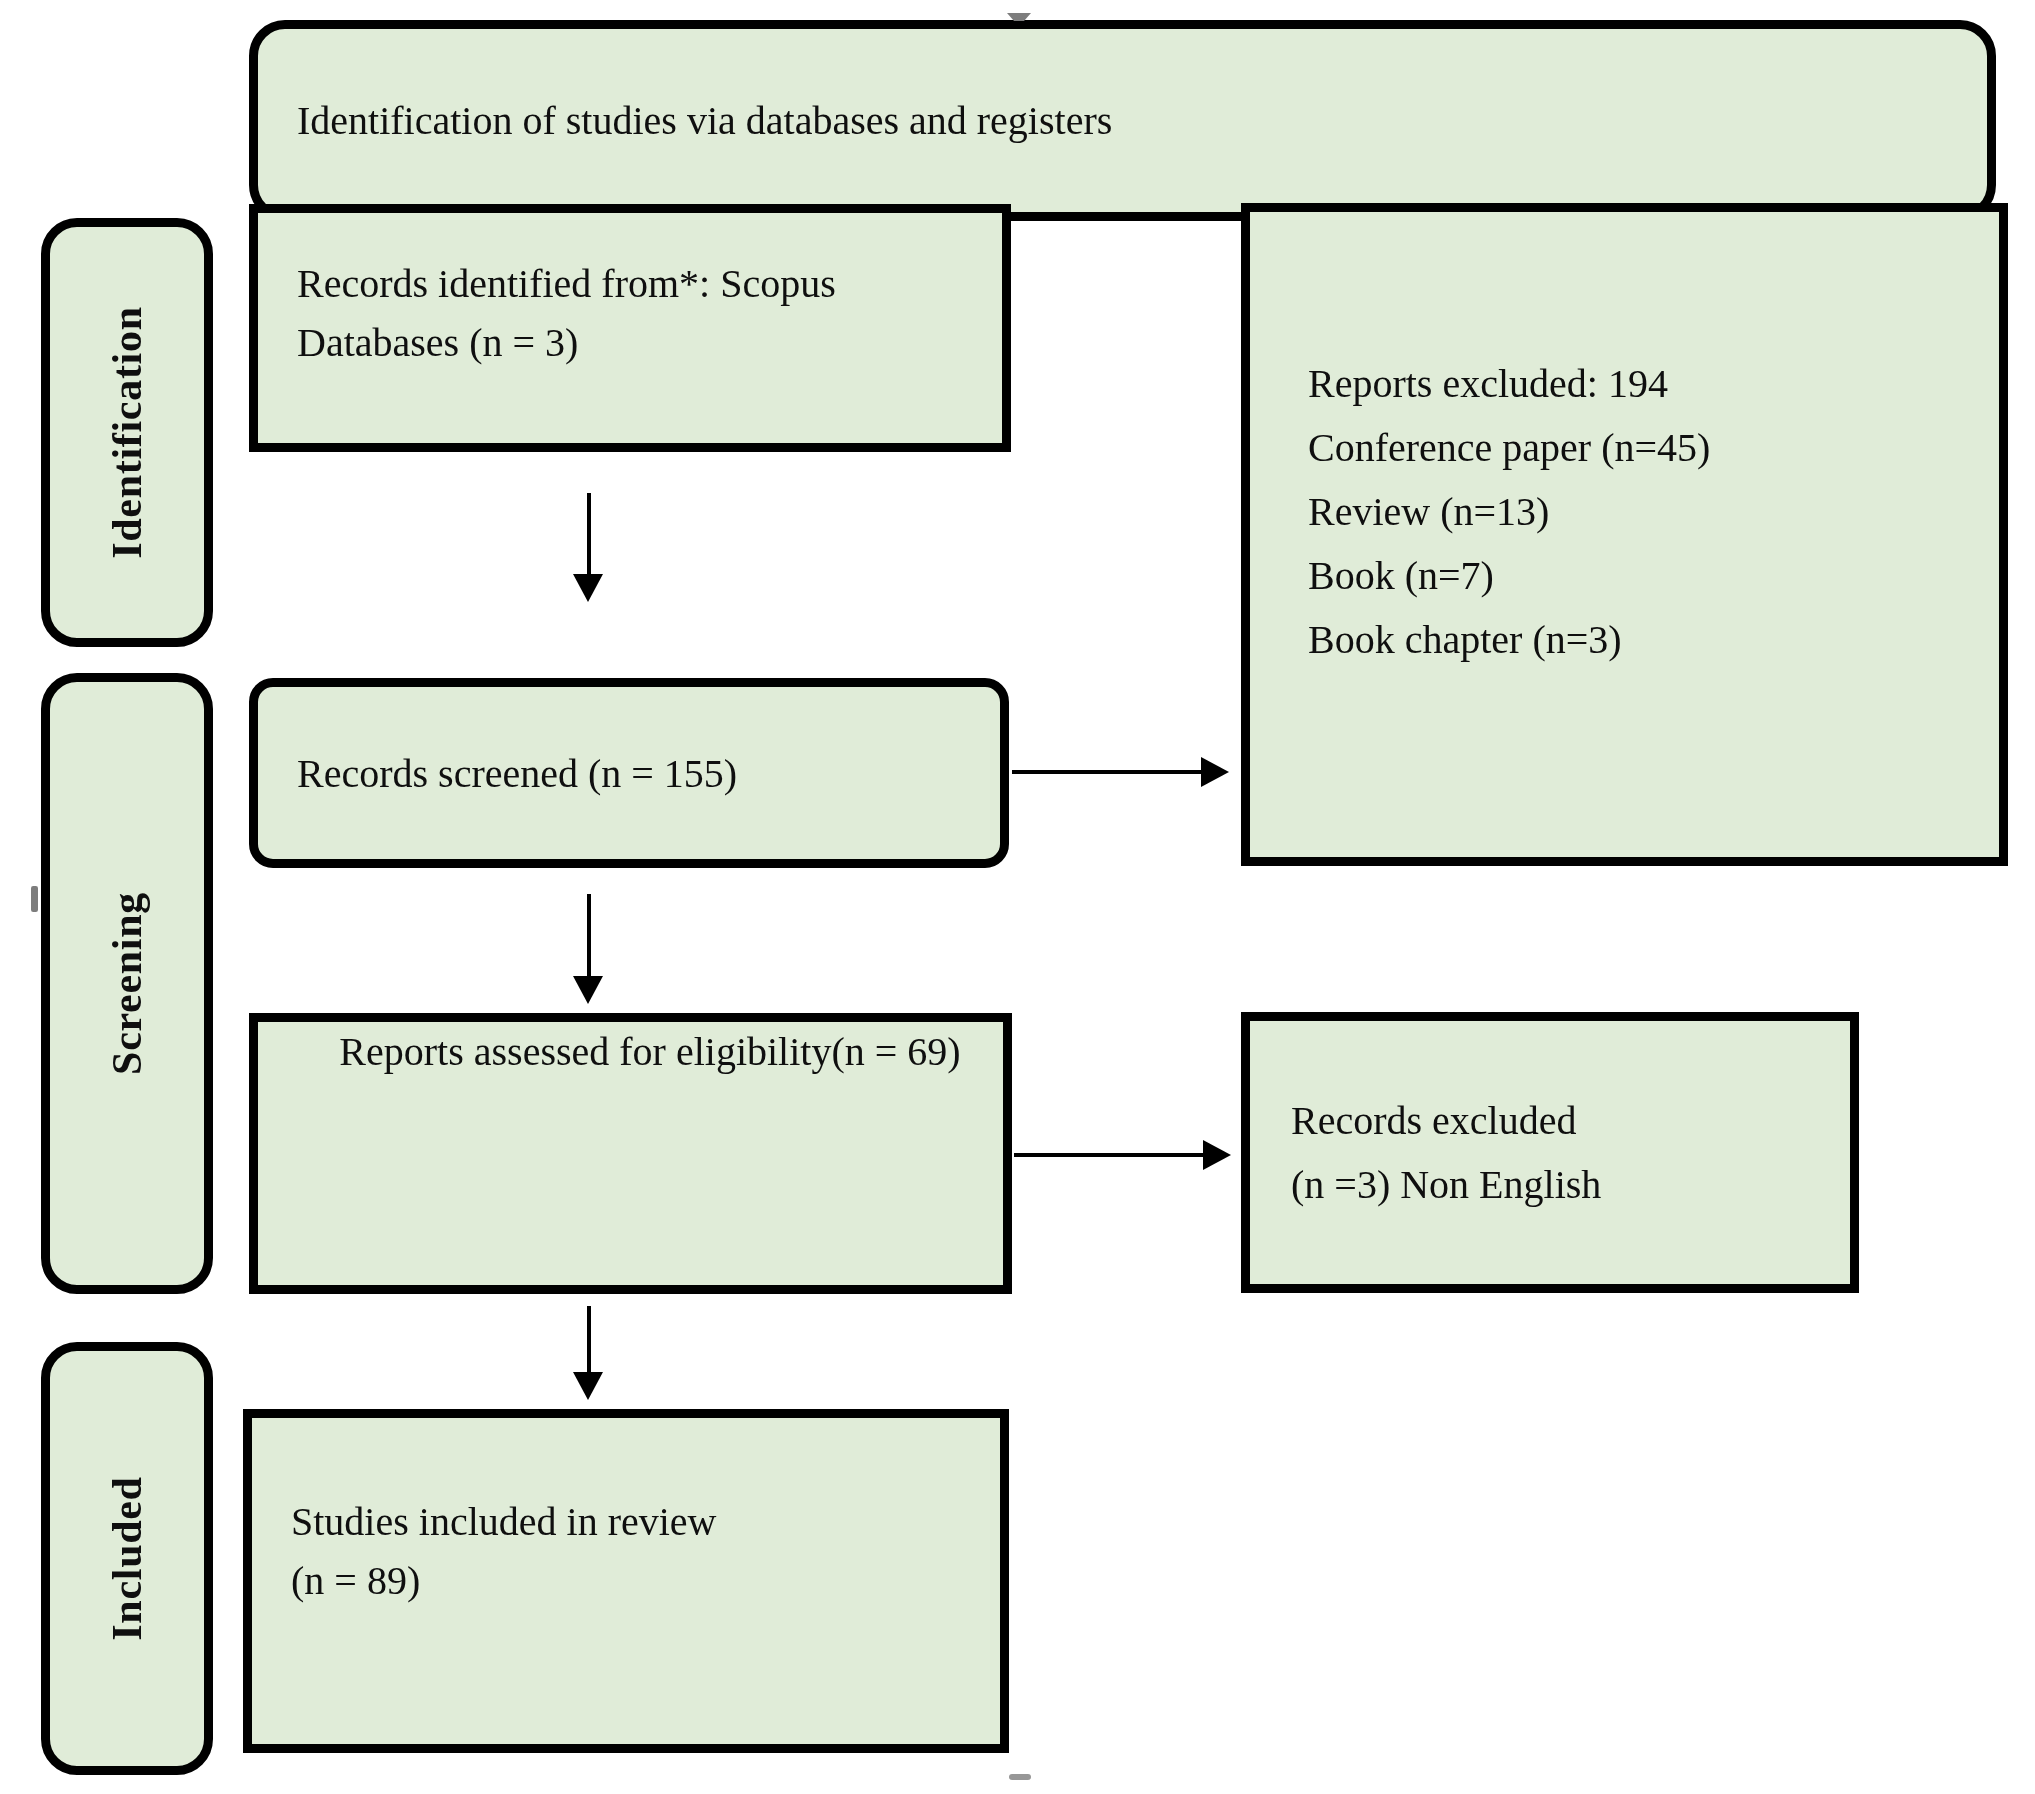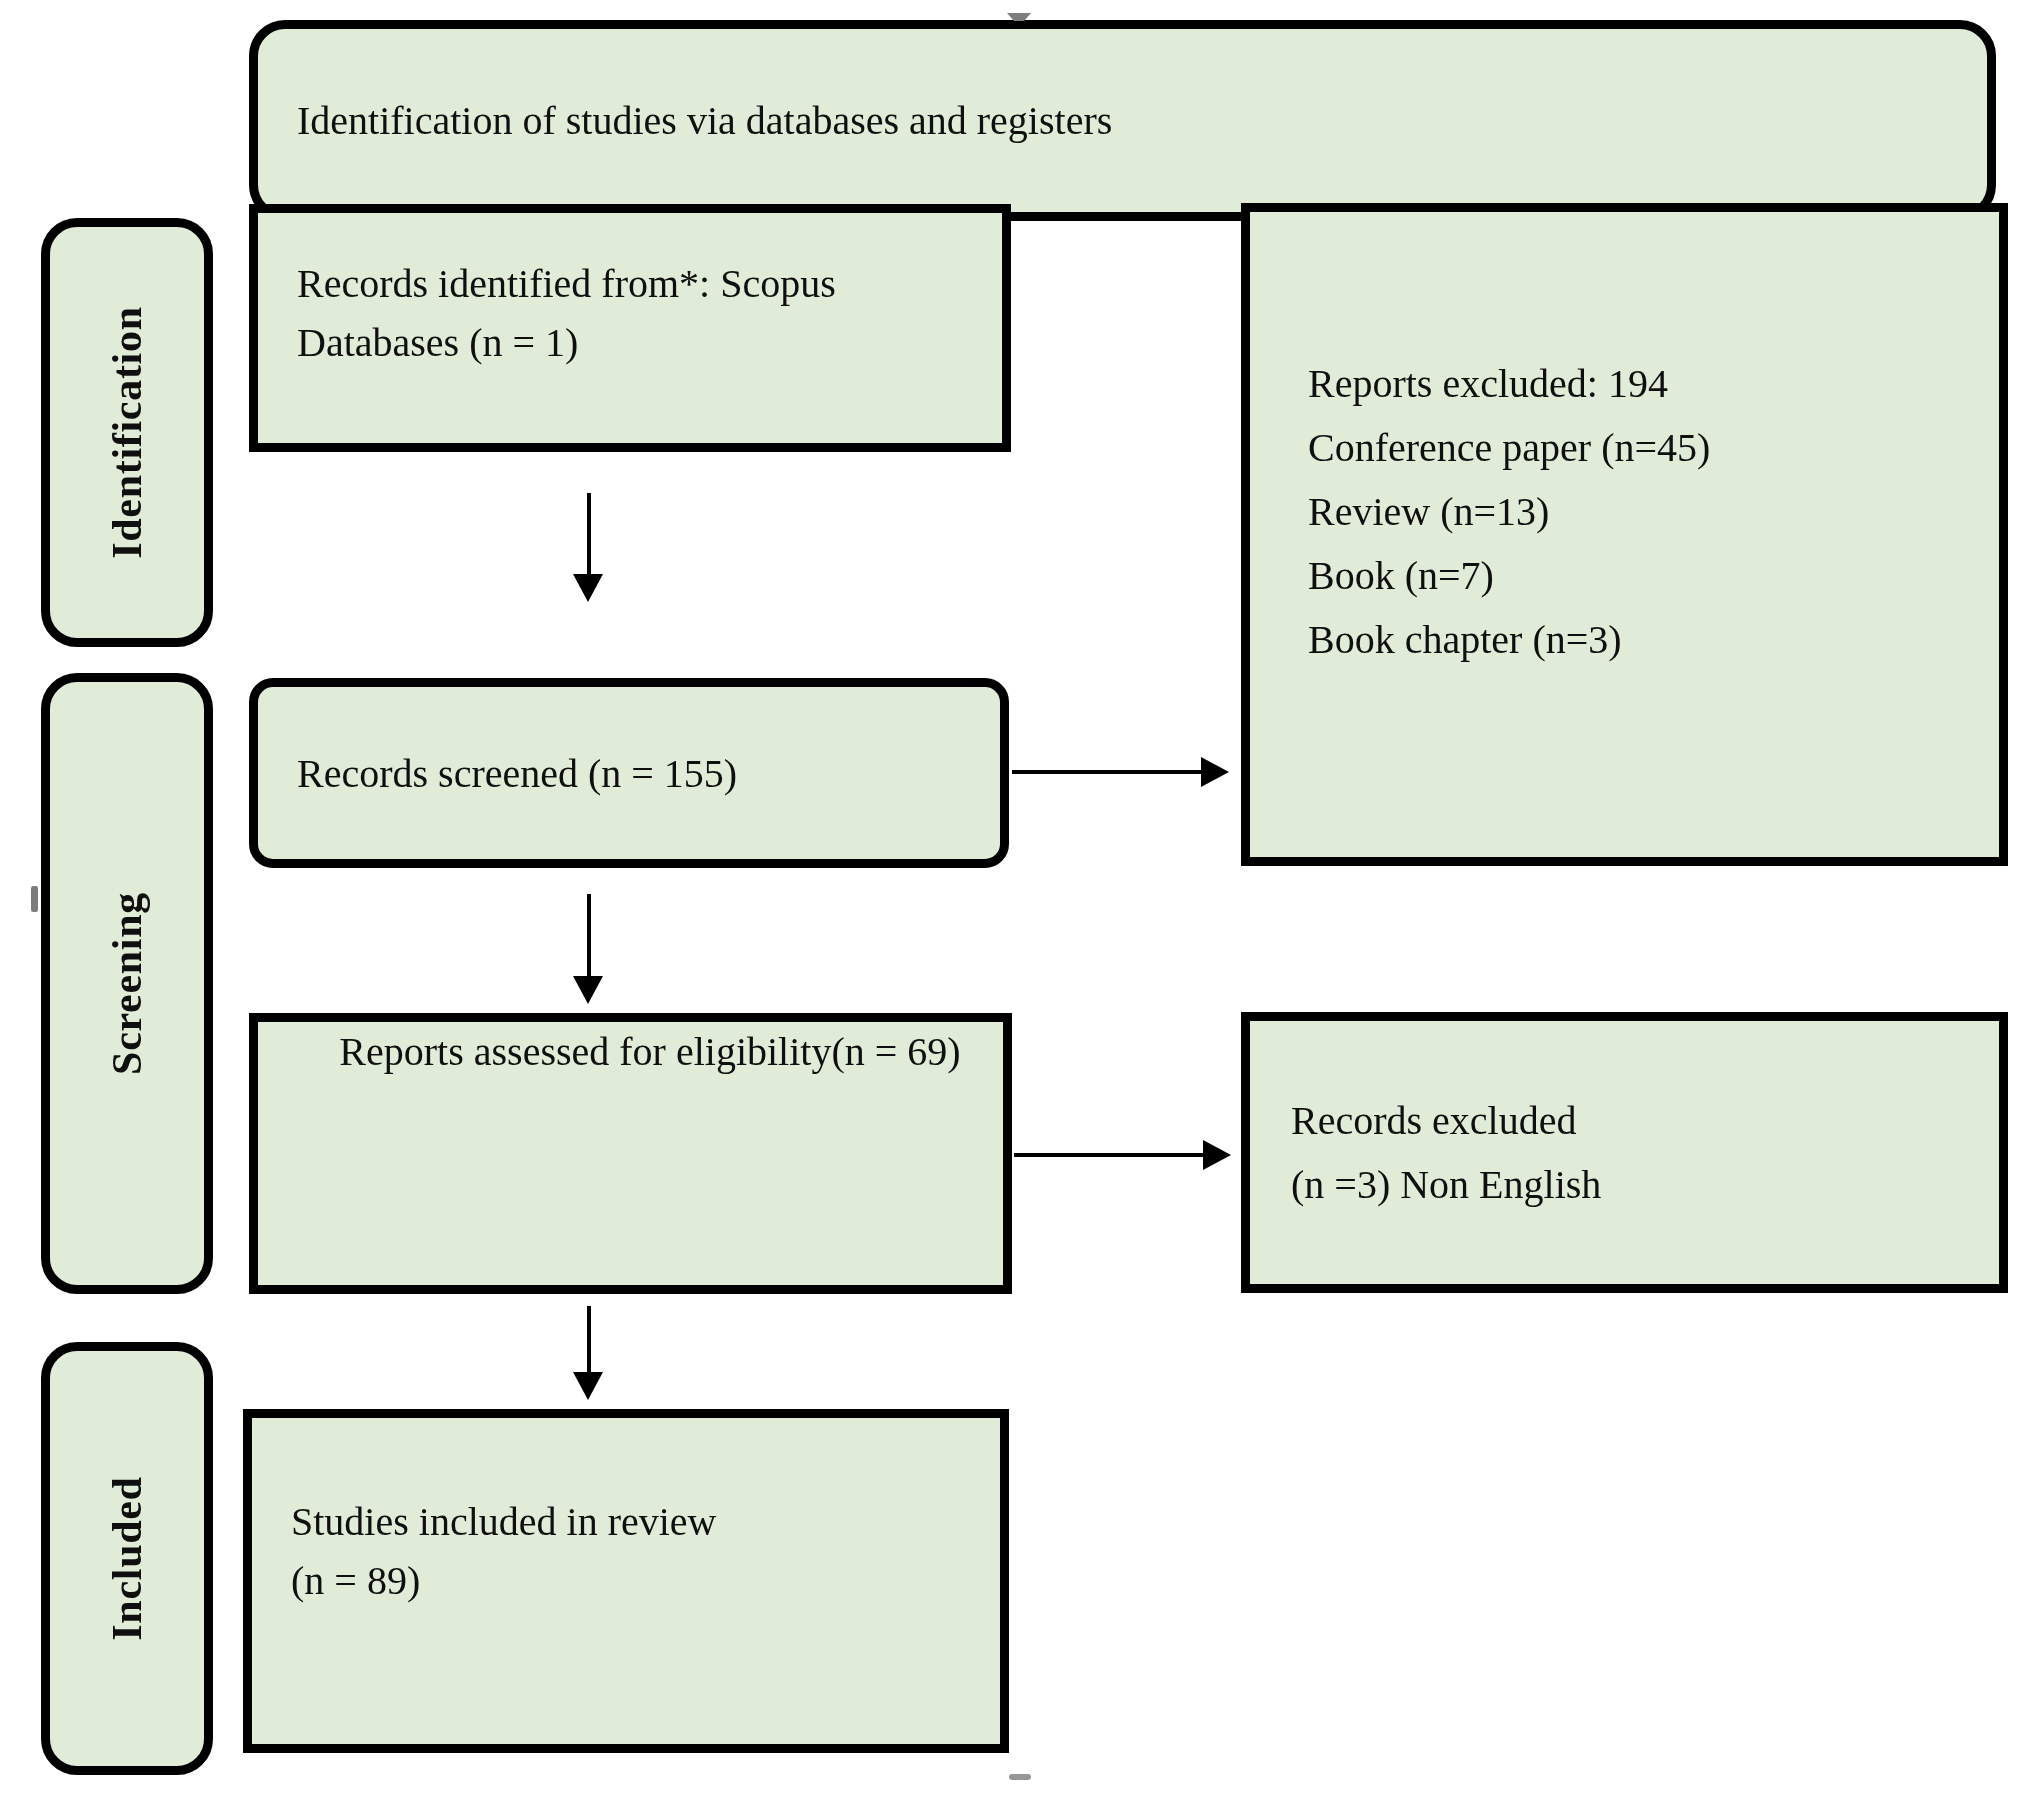--- a/index.html
+++ b/index.html
@@ -80,21 +80,21 @@
   }
 
   
   .box-reports-excluded {
     left: 1241px; top: 203px; width: 767px; height: 663px;
     display: flex; flex-direction: column; justify-content: center;
     padding-left: 58px; padding-bottom: 45px;
     line-height: 64px;
   }
   .box-records-excluded {
-    left: 1241px; top: 1012px; width: 767px; height: 281px;
+    left: 1241px; top: 1012px; width: 618px; height: 281px;
     display: flex; flex-direction: column; justify-content: center;
     padding-left: 41px;
     line-height: 64px;
   }
 
   .box-line { white-space: nowrap; }
 
   
   .vline {
     position: absolute;
@@ -174,21 +174,21 @@
   </div>
   <div class="gbox rounded stage stage-screening">
     <span>Screening</span>
   </div>
   <div class="gbox rounded stage stage-included">
     <span>Included</span>
   </div>
 
   <div class="gbox box-identified">
     <div class="box-line">Records identified from*: Scopus</div>
-    <div class="box-line">Databases (n = 1)</div>
+    <div class="box-line">Databases (n = 3)</div>
   </div>
 
   <div class="gbox box-screened">
     <div class="box-line">Records screened (n = 155)</div>
   </div>
 
   <div class="gbox box-assessed">
     <div class="box-line">Reports assessed for eligibility</div>
     <div class="box-line">(n = 69)</div>
   </div>

